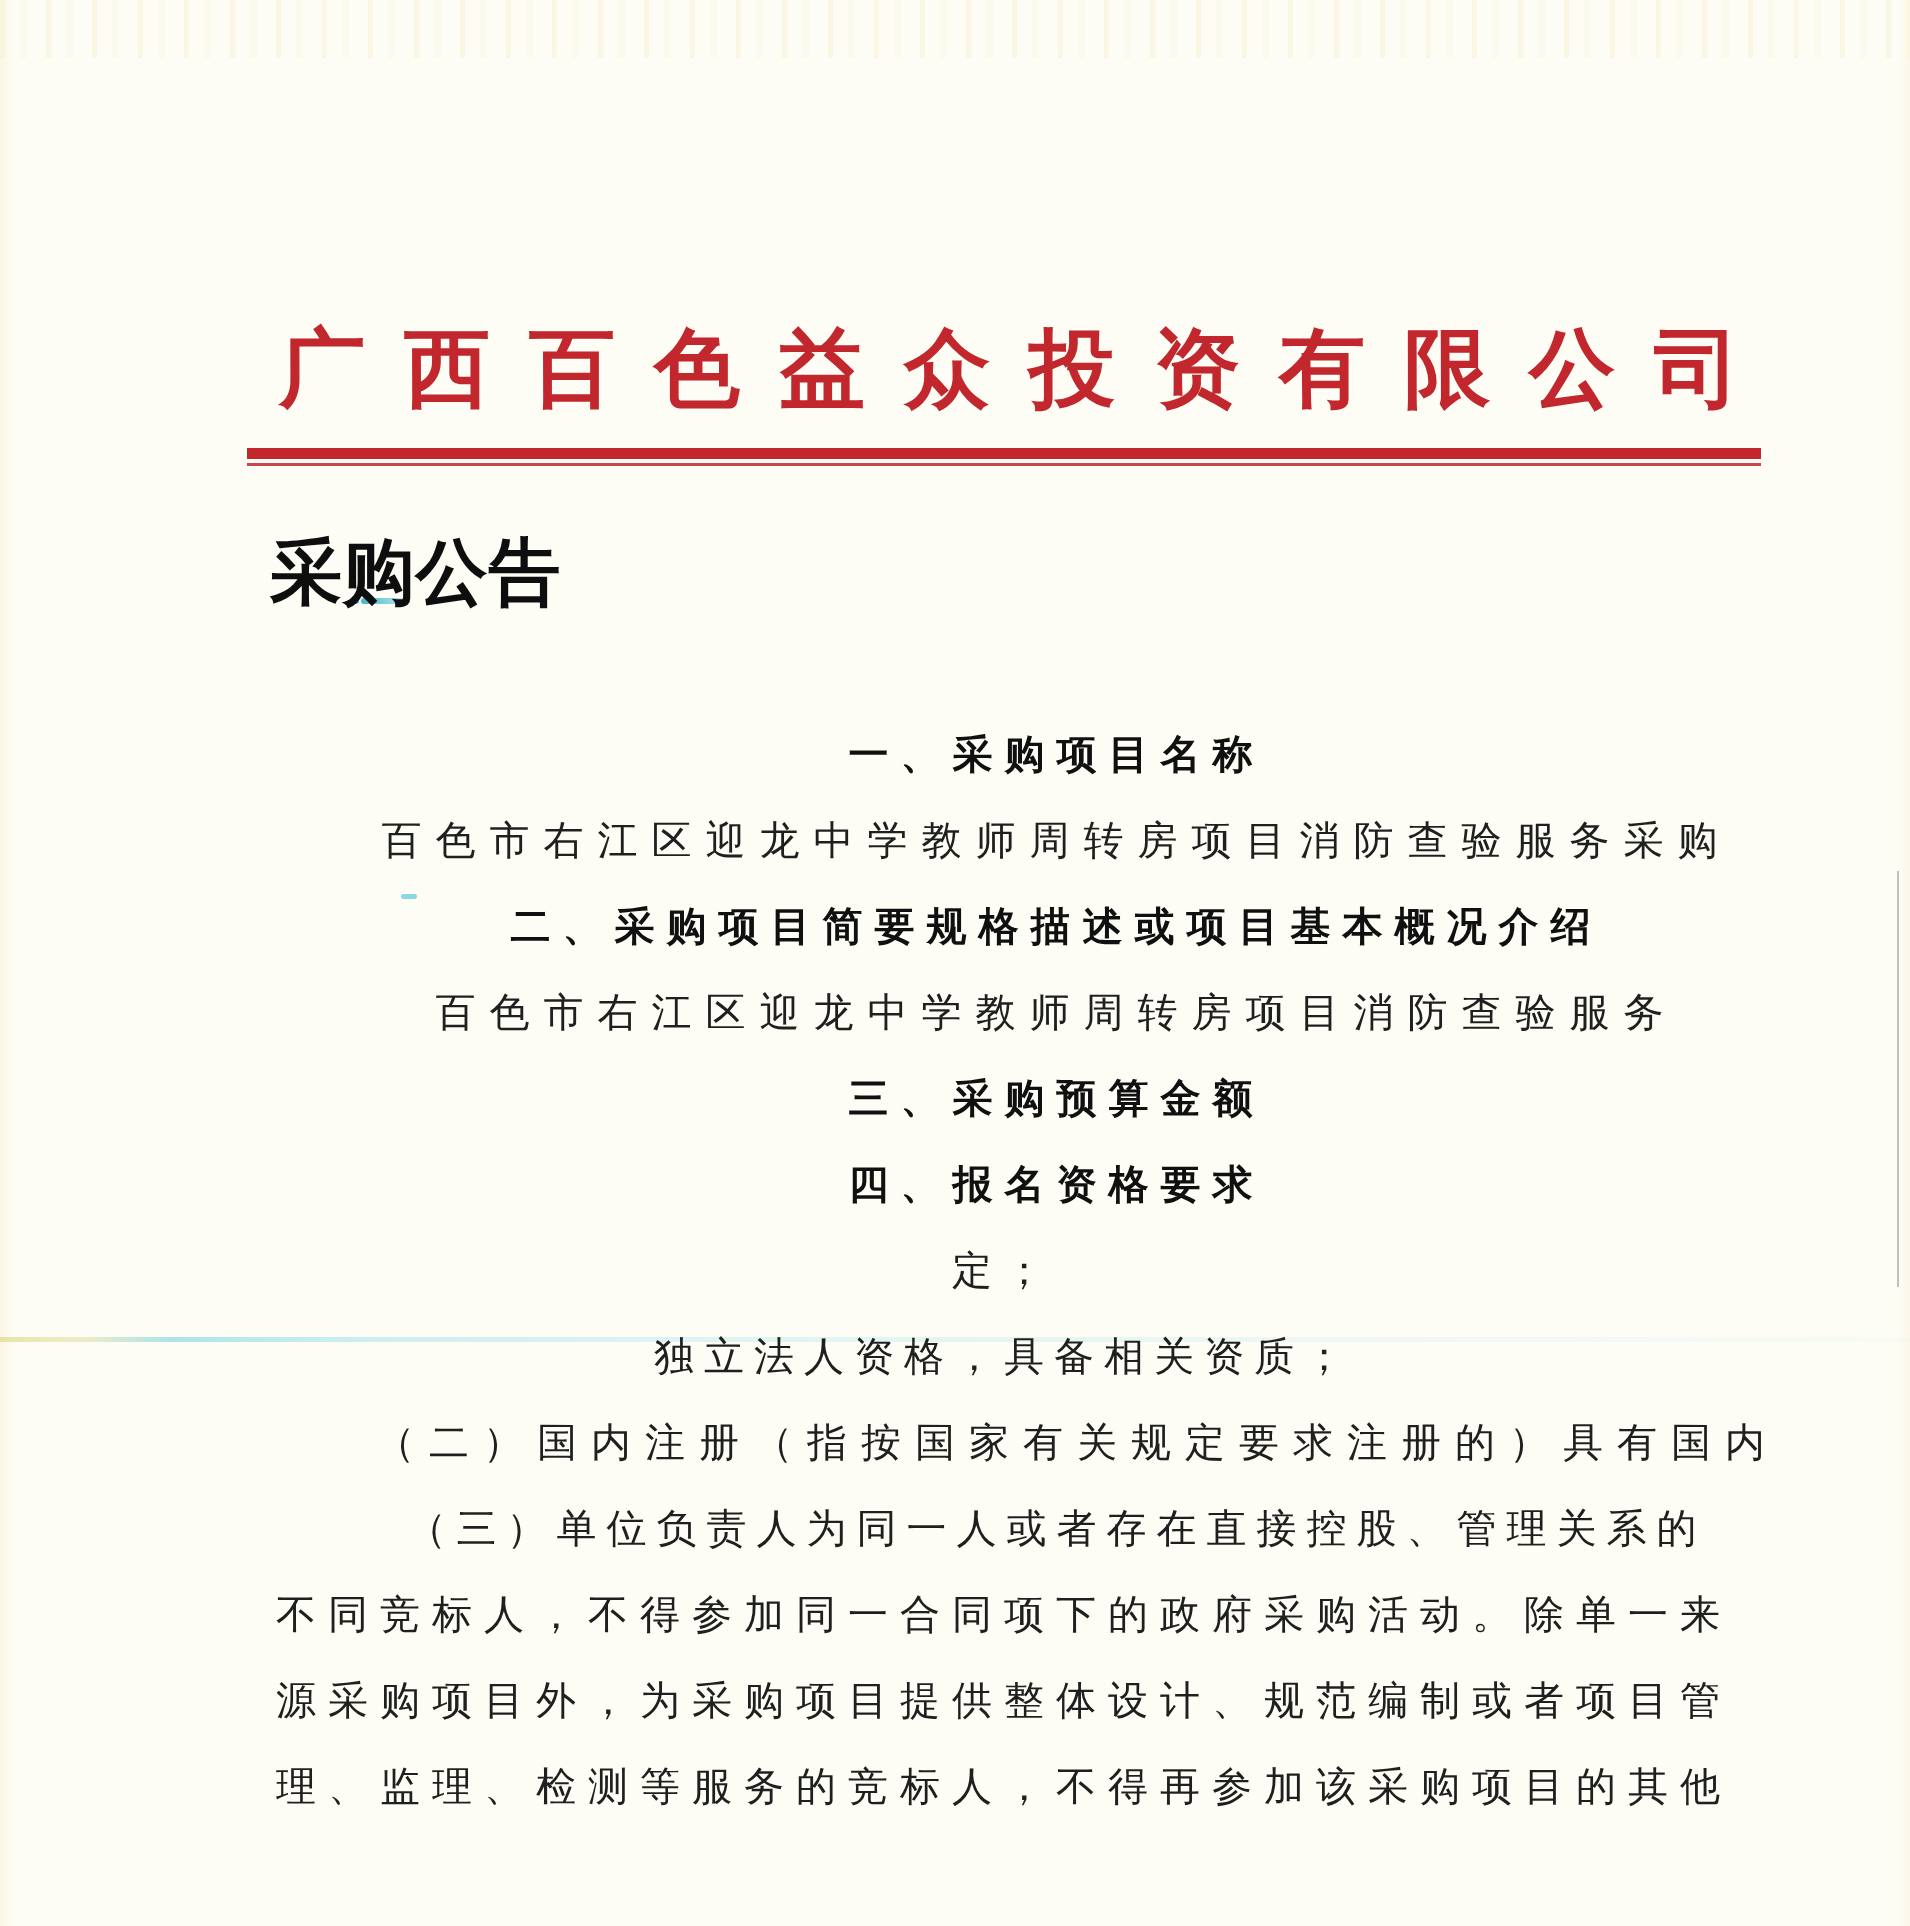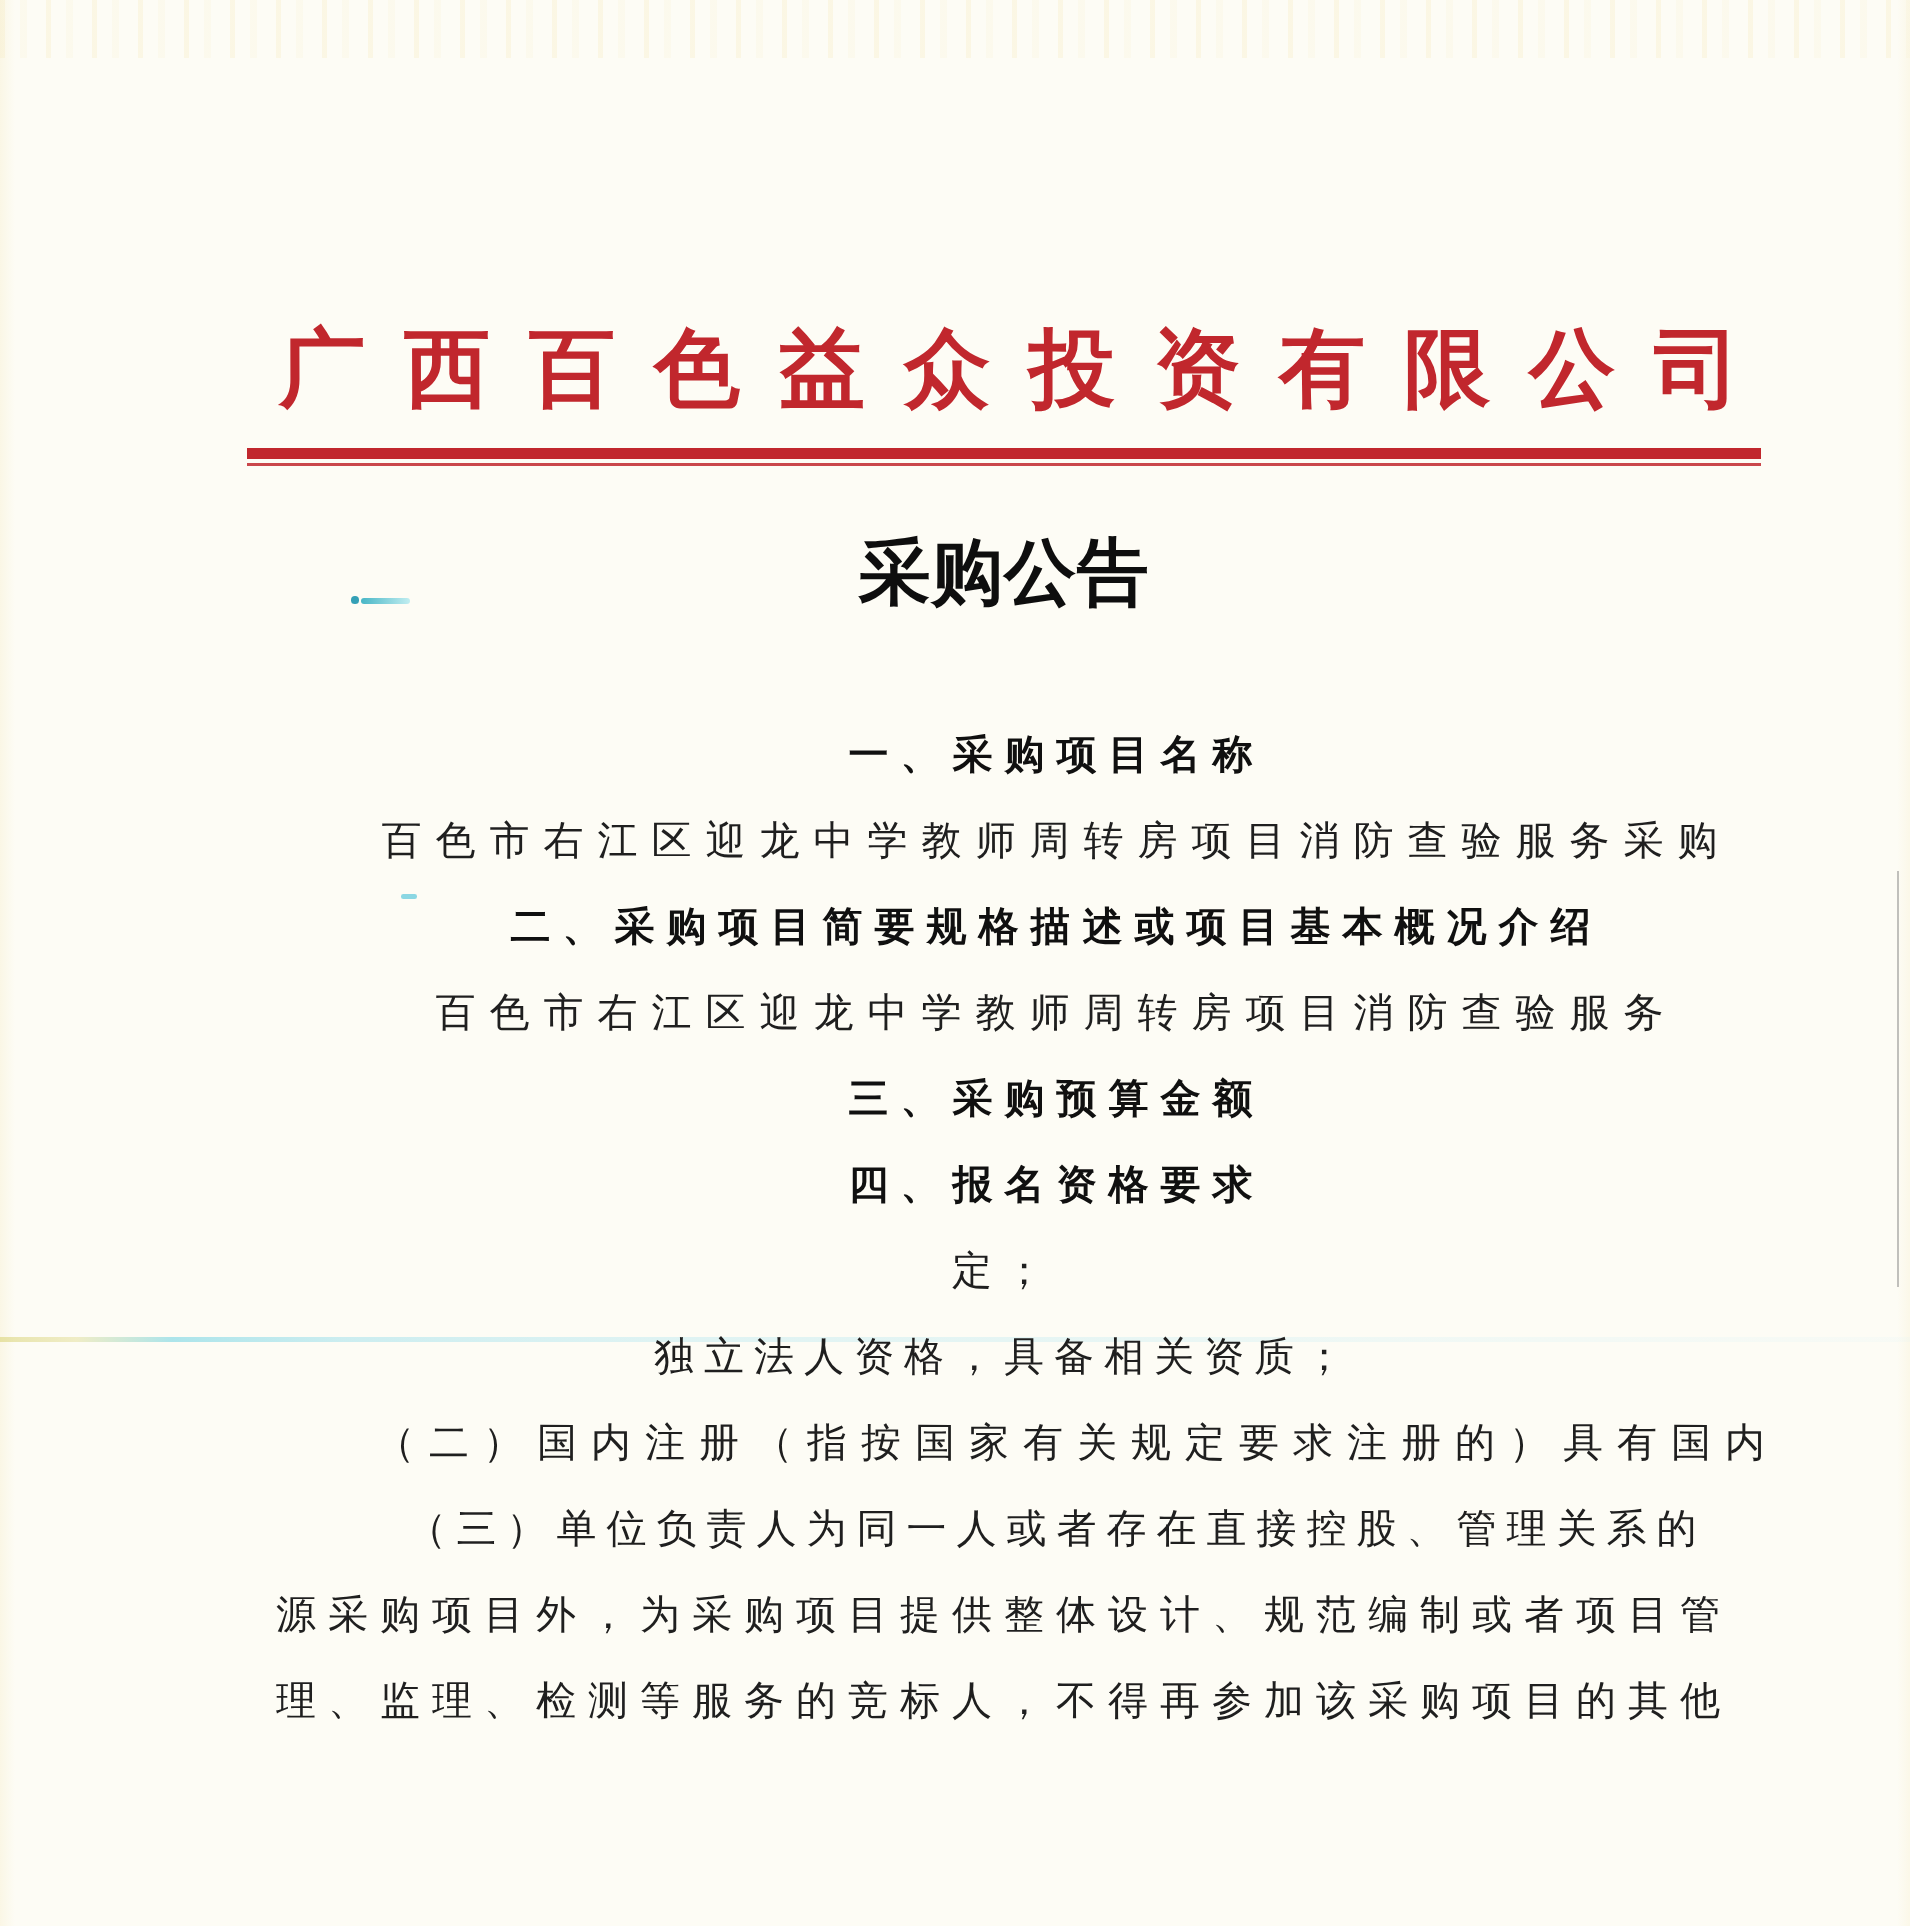--- a/index.html
+++ b/index.html
@@ -61,21 +61,21 @@
     font-size:86px;font-weight:700;color:#c1272d;
     letter-spacing:39px;white-space:nowrap;line-height:92px;
   }
   .rule{position:absolute;background:#c1272d;}
   .rule-header-thick{left:247px;top:448px;width:1514px;height:10.8px;}
   .rule-header-thin{left:247px;top:463px;width:1514px;height:2.7px;opacity:.85;}
 
   
   .doc-title{
     position:absolute;left:270px;top:535px;width:1468px;
-    text-align:center;font-size:72px;font-weight:700;color:#0e0e0e;
+    font-size:72px;font-weight:700;color:#0e0e0e;
     letter-spacing:0.8px;line-height:77px;white-space:nowrap;
   }
 
   
   .content{
     position:absolute;left:270px;top:712px;width:1468px;
   }
   .line{
     height:86px;line-height:86px;
     font-size:40px;color:#1f1f1f;
@@ -114,19 +114,20 @@
     <div class="line h ind">二、采购项目简要规格描述或项目基本概况介绍</div>
     <div class="line ind ls36">百色市右江区迎龙中学教师周转房项目消防查验服务</div>
 
     <div class="line h ind">三、采购预算金额</div>
 
     <div class="line h ind">四、报名资格要求</div>
     <div class="line">定；</div>
     <div class="line ls26">独立法人资格，具备相关资质；</div>
     <div class="line ind ls36">（二）国内注册（指按国家有关规定要求注册的）具有国内</div>
     <div class="line ind ls26">（三）单位负责人为同一人或者存在直接控股、管理关系的</div>
+    <div class="line">不同竞标人，不得参加同一合同项下的政府采购活动。除单一来</div>
     <div class="line">源采购项目外，为采购项目提供整体设计、规范编制或者项目管</div>
     <div class="line">理、监理、检测等服务的竞标人，不得再参加该采购项目的其他</div>
 
   </div>
 
 </div>
 
 
 </body></html>

